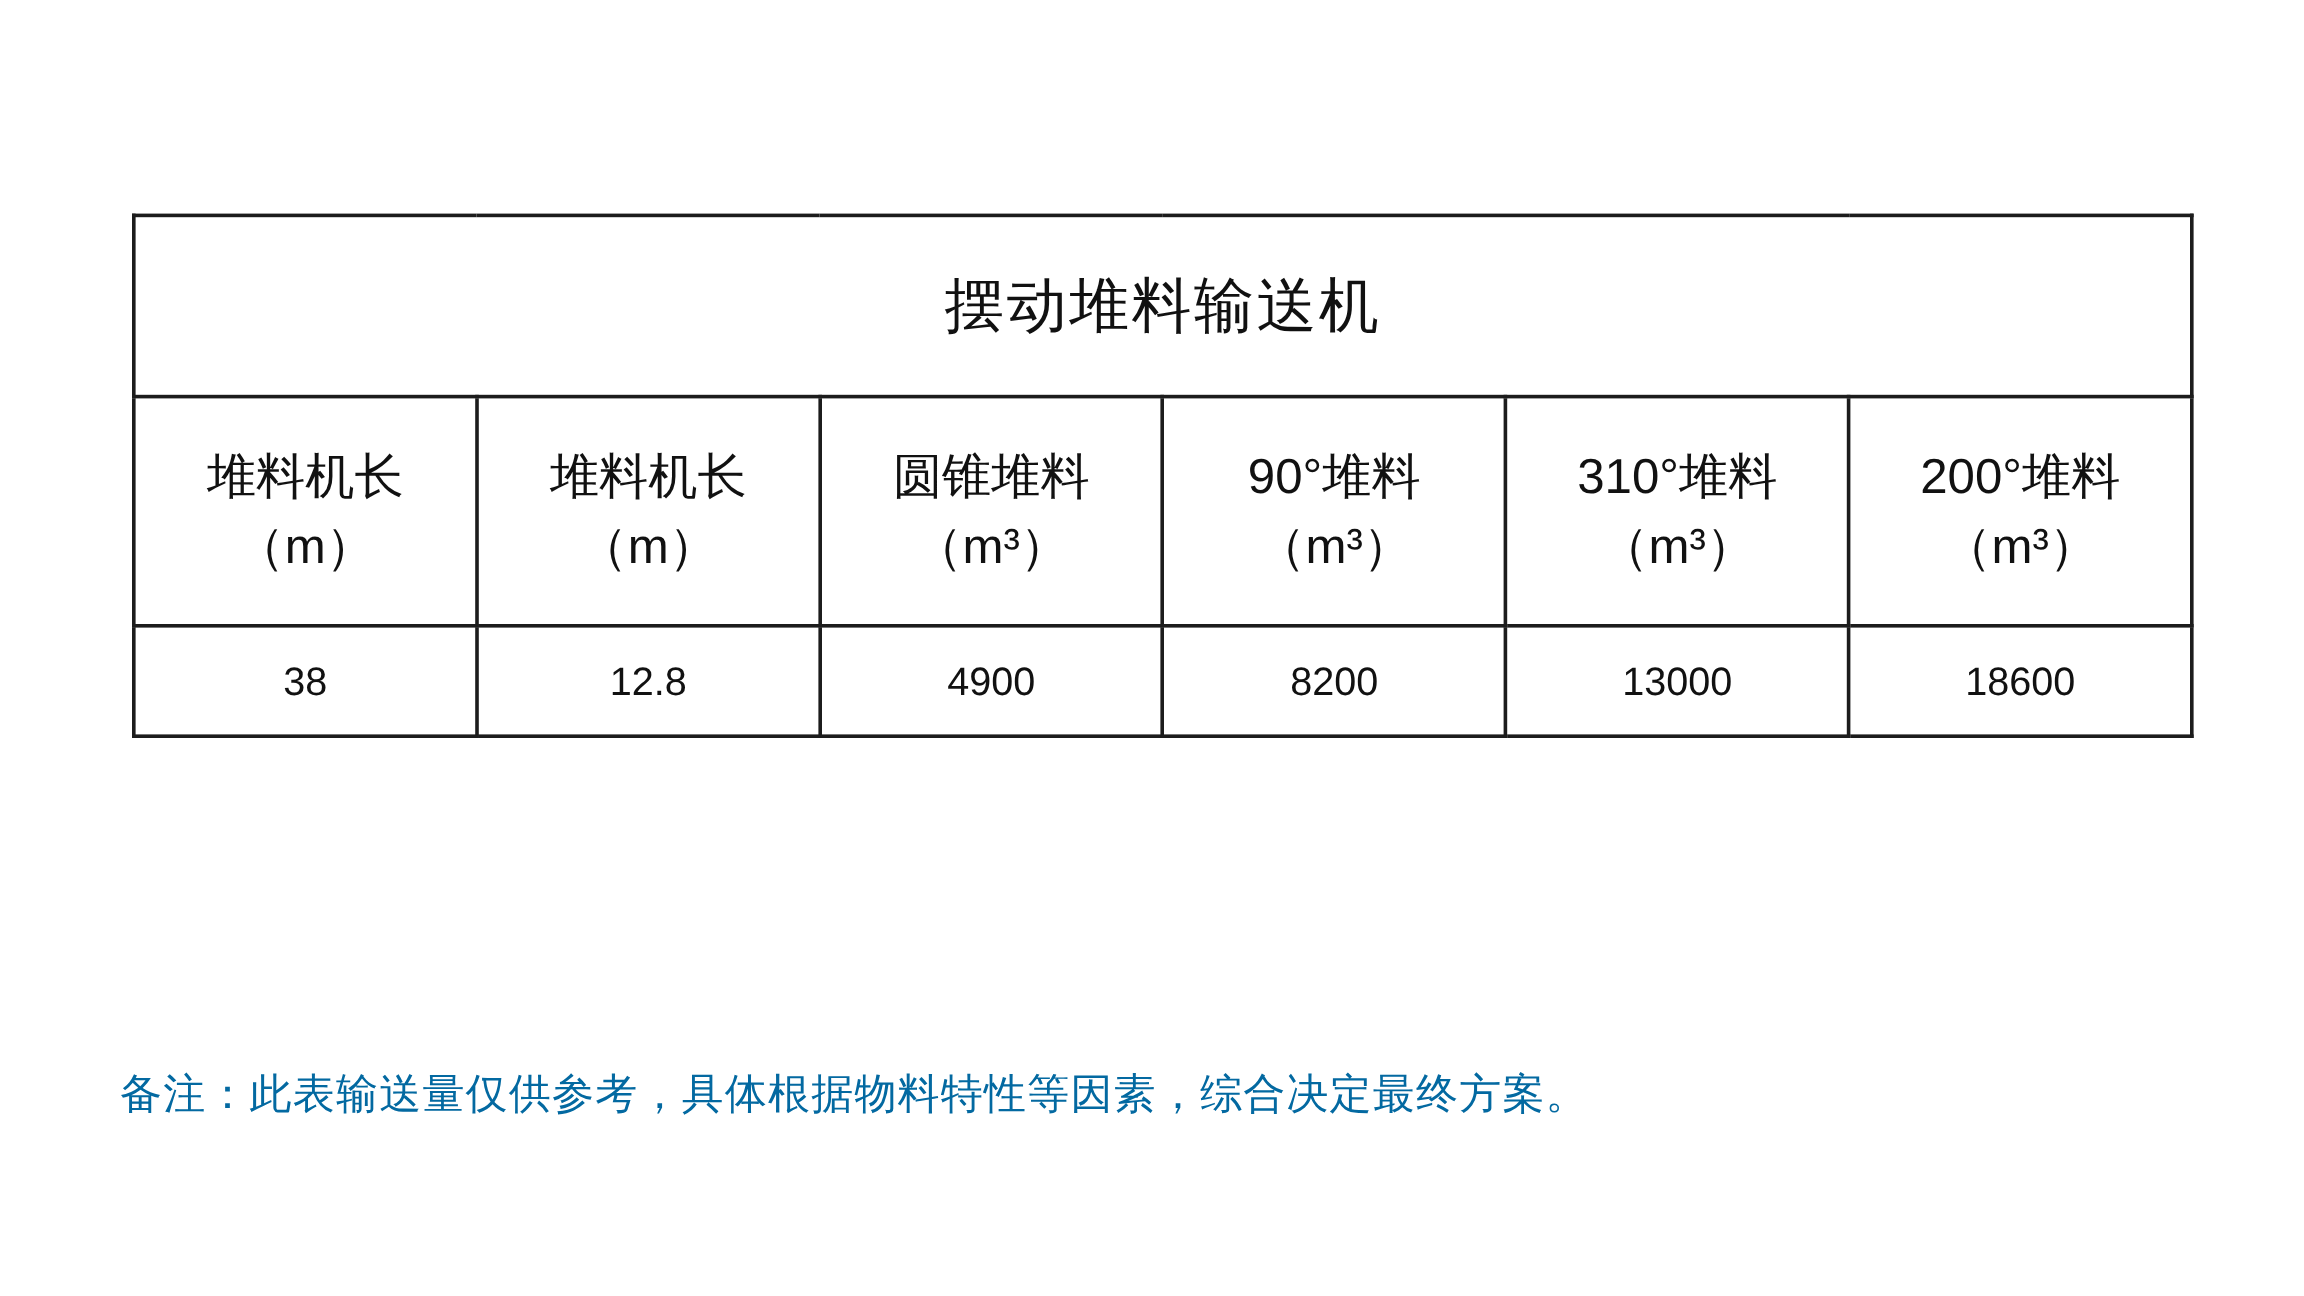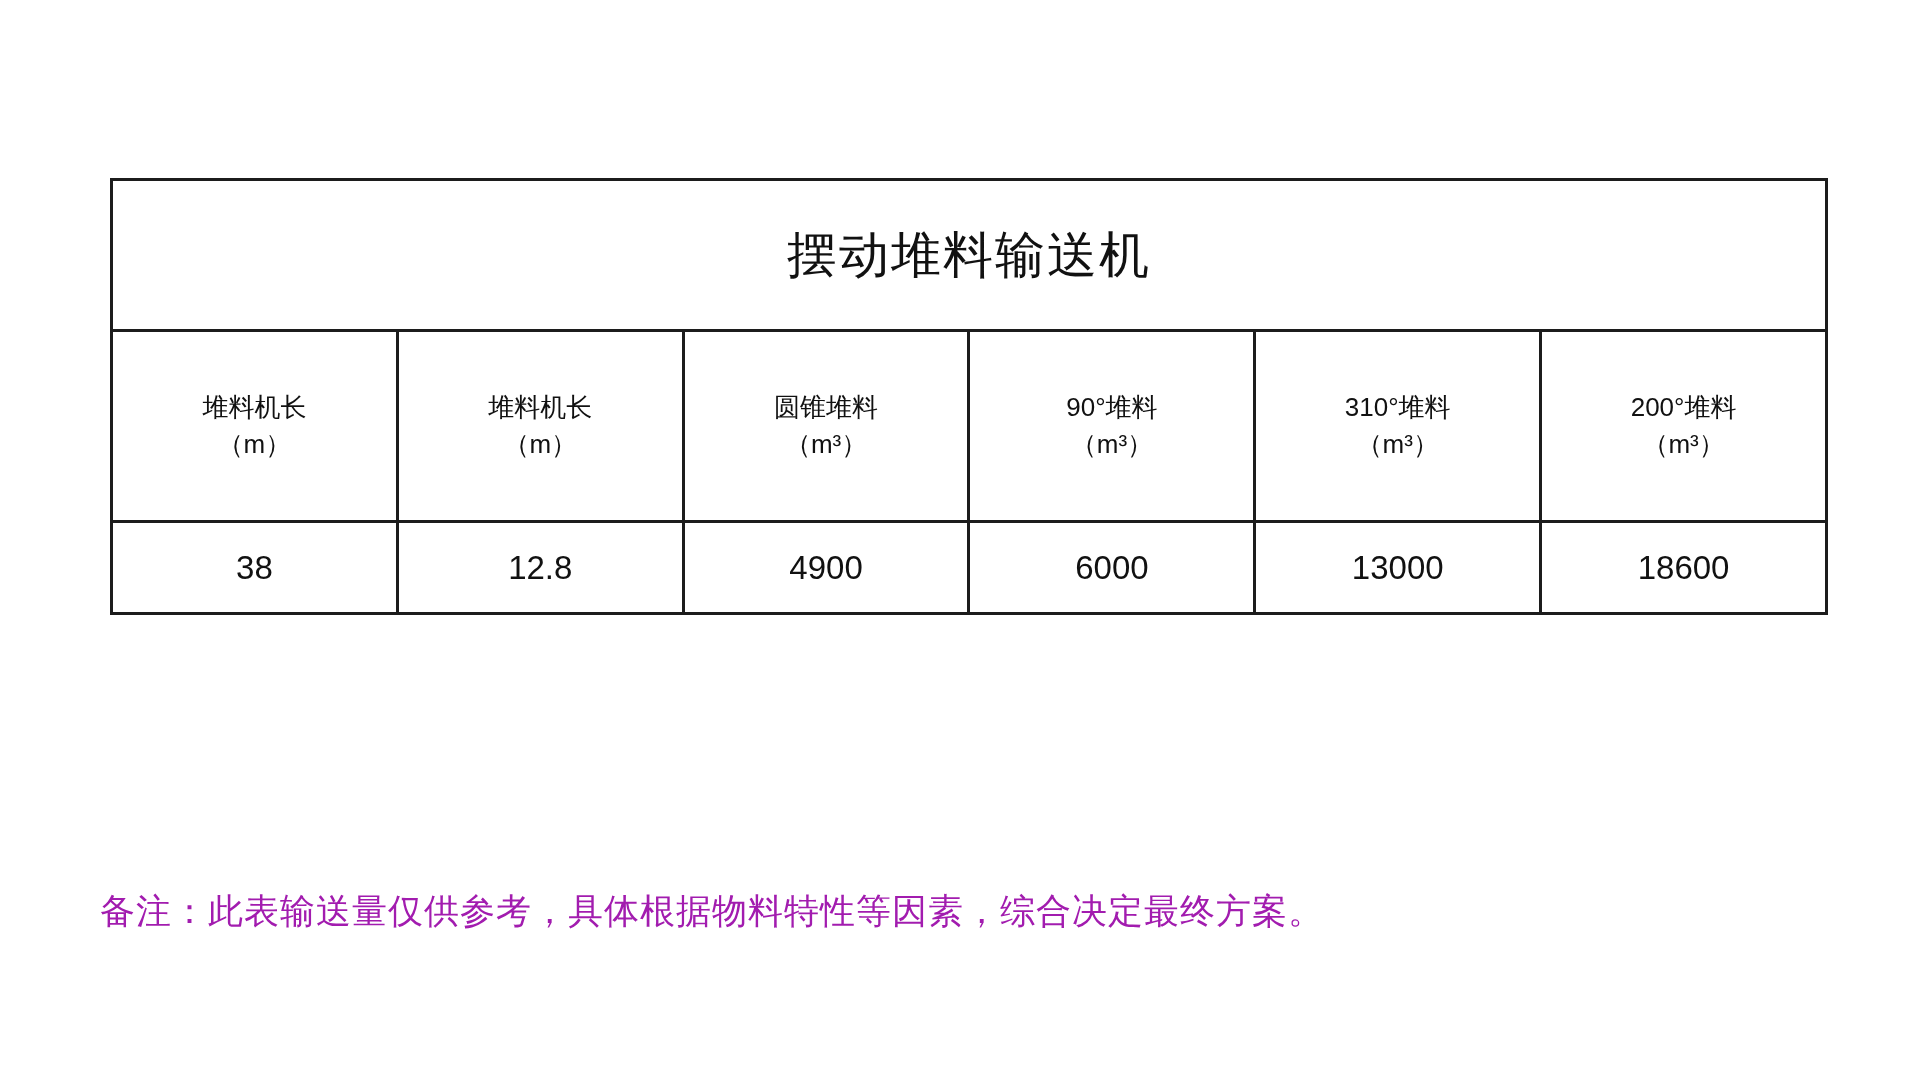--- a/index.html
+++ b/index.html
@@ -40,38 +40,38 @@
     color: #111111;
   }
   .title-cell {
     height: 148px;
     font-size: 50px;
     letter-spacing: 2px;
     padding: 0 10px;
   }
   .head-cell {
     height: 176px;
-    font-size: 26px;
+    font-size: 41px;
     line-height: 1.42;
     padding: 6px 4px;
   }
   .head-cell .unit {
     display: block;
   }
   .data-cell {
     height: 89px;
     font-size: 33px;
     padding: 0 4px;
   }
   .note {
     position: absolute;
     left: 100px;
     top: 888px;
     font-size: 35px;
-    color: #a21caf;
+    color: #0369a1;
     letter-spacing: 1px;
     white-space: nowrap;
   }
 </style>
 </head>
 <body>
 
 <div class="page">
 
   <div class="table-wrap">
@@ -104,21 +104,21 @@
           <td class="head-cell">
             <span>200°堆料</span>
             <span class="unit">（m³）</span>
           </td>
         </tr>
 
         <tr>
           <td class="data-cell">38</td>
           <td class="data-cell">12.8</td>
           <td class="data-cell">4900</td>
-          <td class="data-cell">6000</td>
+          <td class="data-cell">8200</td>
           <td class="data-cell">13000</td>
           <td class="data-cell">18600</td>
         </tr>
       </tbody>
     </table>
   </div>
 
   <div class="note">备注：此表输送量仅供参考，具体根据物料特性等因素，综合决定最终方案。</div>
 
 </div>

